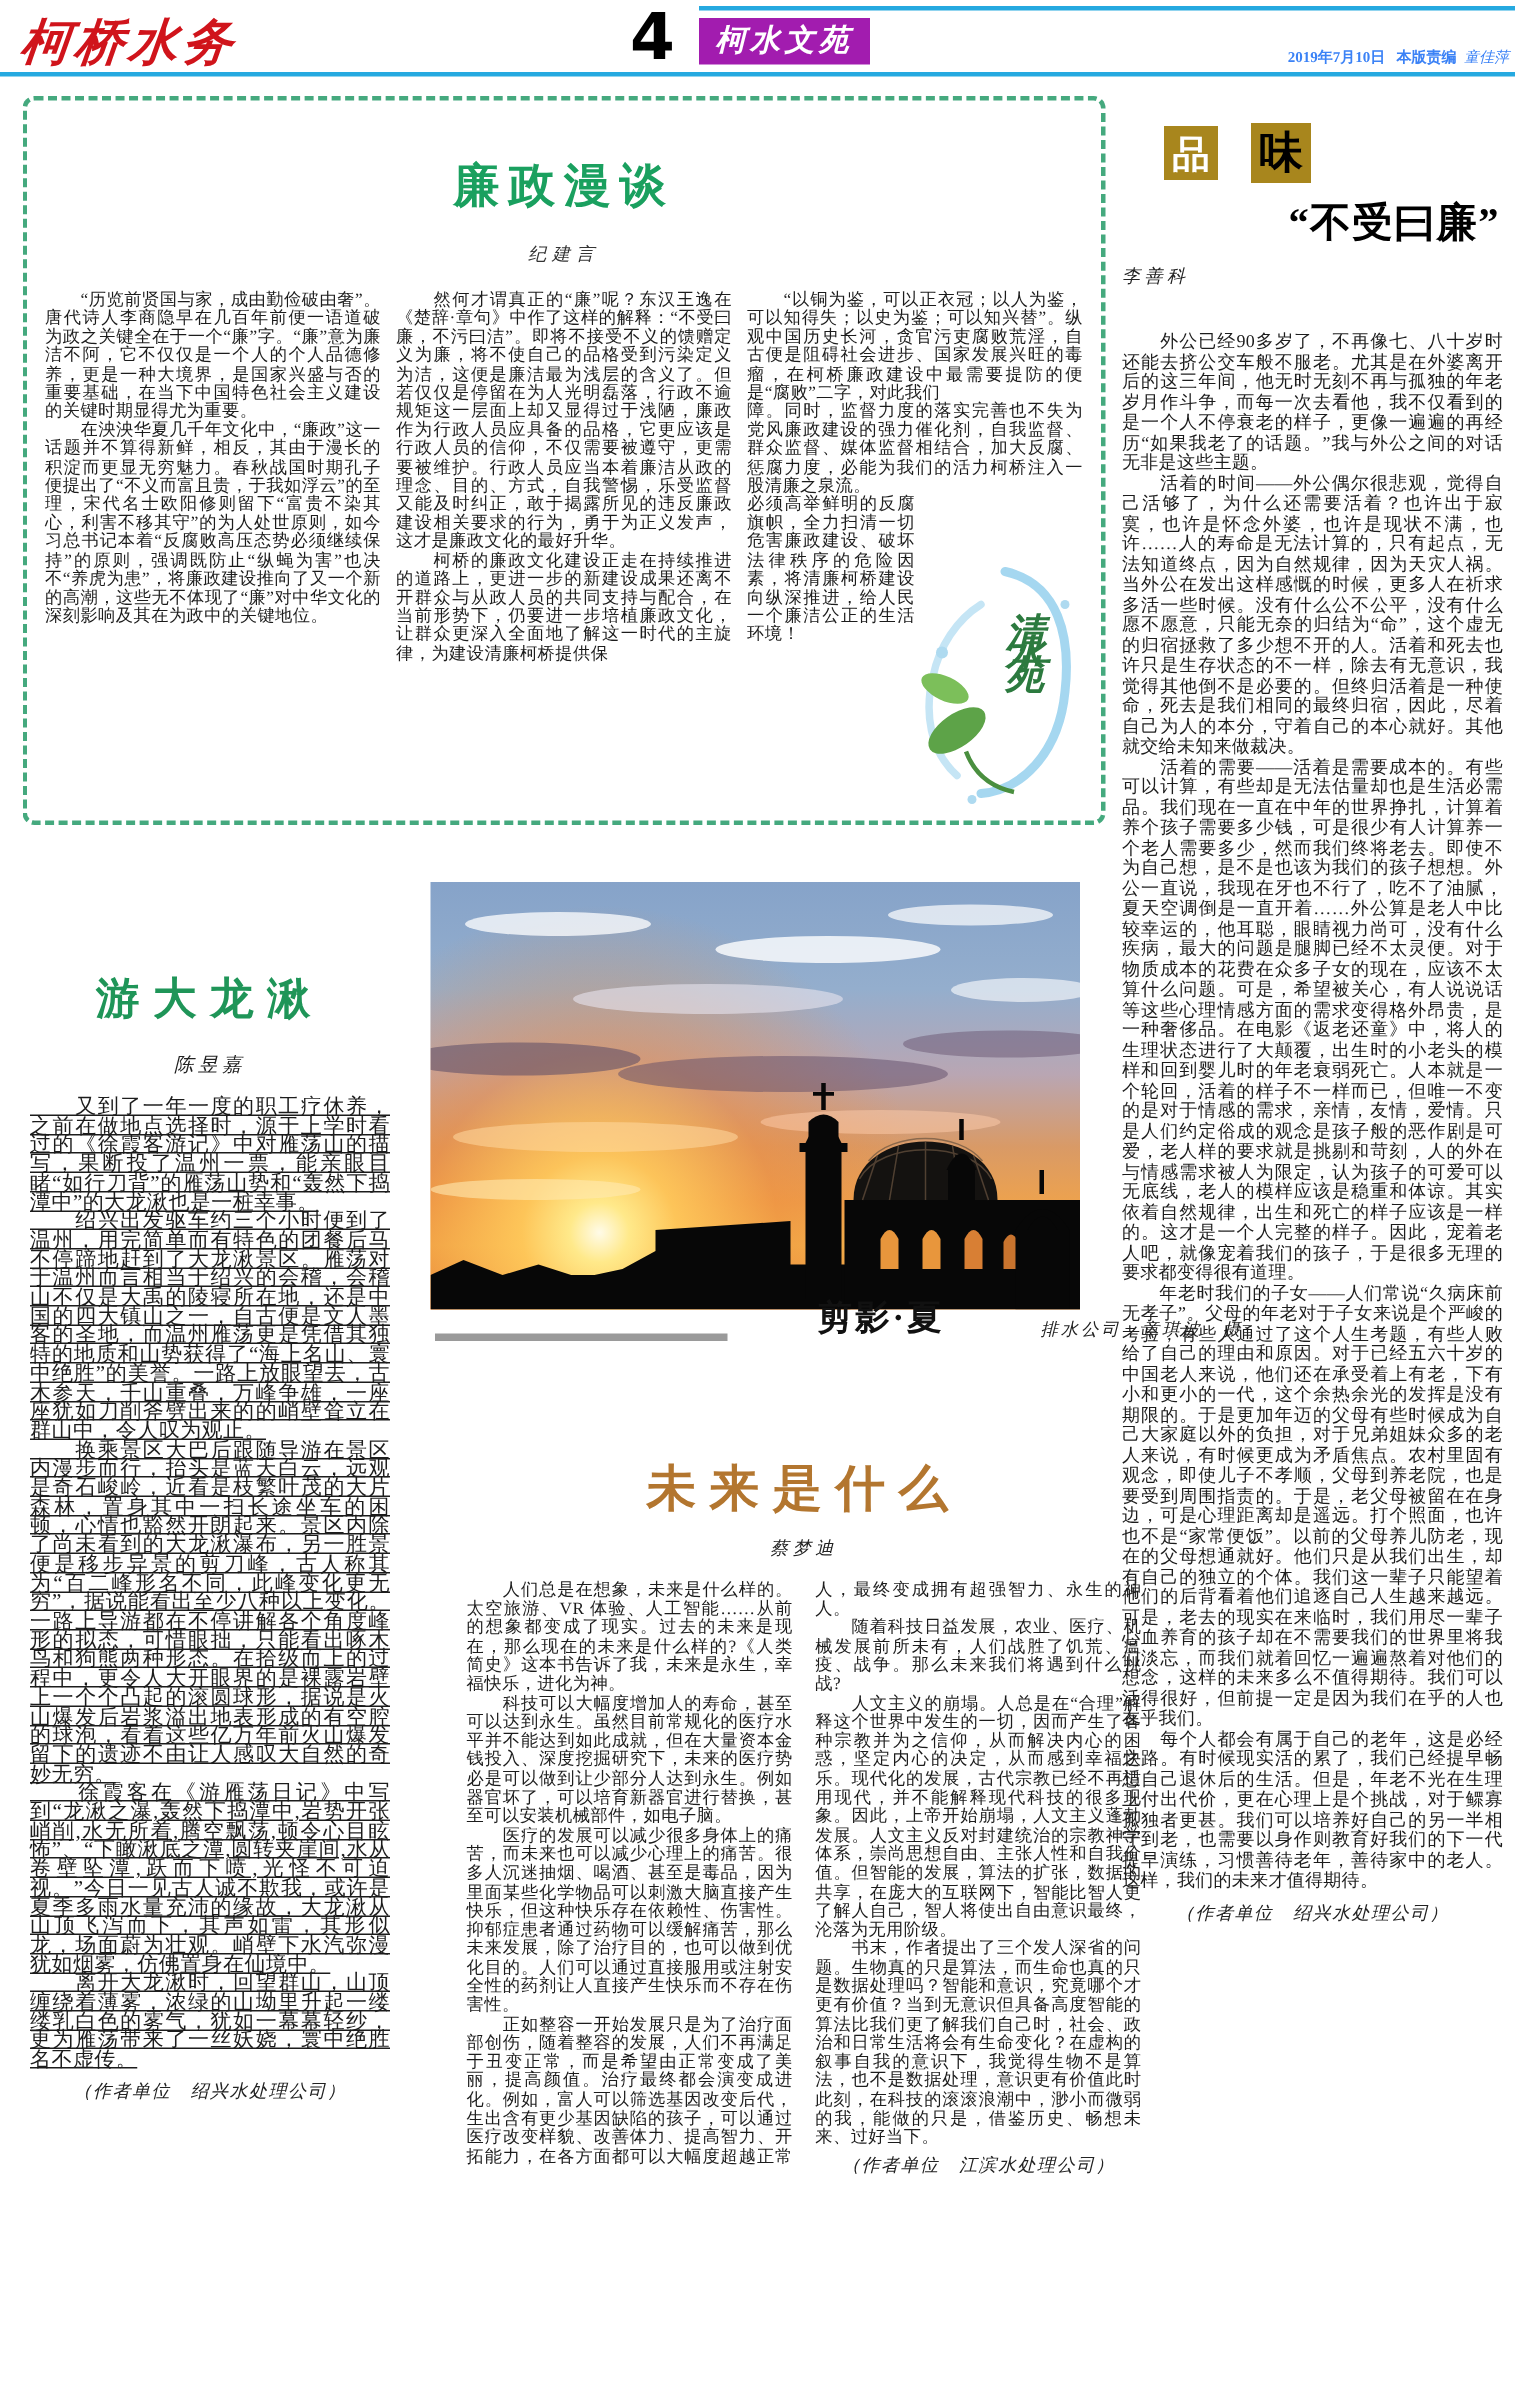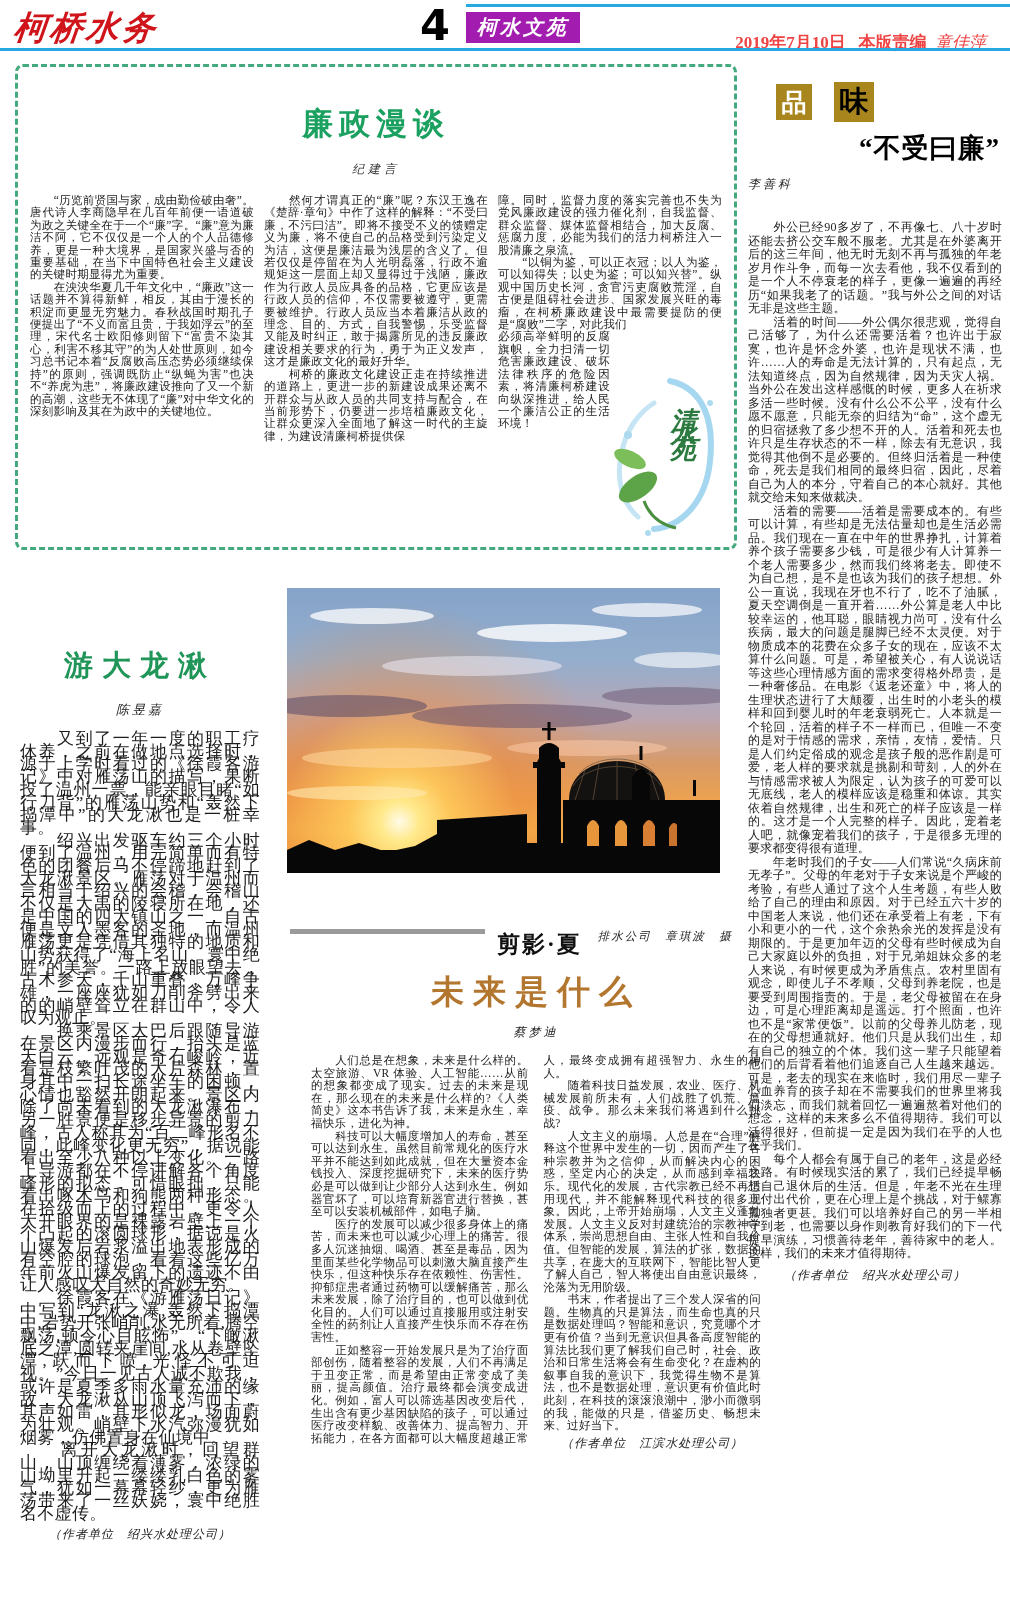--- a/index.html
+++ b/index.html
@@ -10,21 +10,21 @@
   
   .masthead{left:14px;top:6px;font-size:33px;font-weight:bold;font-style:italic;
             color:#d0141b;letter-spacing:3px;transform:skewX(-6deg);}
   .pagenum{left:420px;top:0px;font-size:43px;font-weight:900;color:#000;
            font-family:"DejaVu Sans","Liberation Sans",sans-serif;}
   .section-box{left:466px;top:12px;width:114px;height:31px;background:#a21caf;
            color:#fff;font-size:20px;font-weight:bold;font-style:italic;
            letter-spacing:3px;text-align:center;line-height:31px;}
   .topline{left:466px;top:4px;width:544px;height:3px;background:#25a9e0;}
   .botline{left:0;top:48px;width:1010px;height:3px;background:#25a9e0;}
-  .dateline{right:24px;top:31px;font-size:17px;color:#ef4444;}
+  .dateline{right:4px;top:31px;font-size:10px;color:#3b82f6;}
   .dateline b{font-weight:bold;}
   .editor-name{font-style:italic;}
 
   
   .greenbox{left:15px;top:64px;width:692px;height:460px;border:3px dashed #45a97e;
             border-radius:8px;padding:10px 12px;background:#fff;}
   .gb-title{text-align:center;color:#1aa05f;font-size:31px;font-weight:bold;
             letter-spacing:6px;margin-top:26px;}
   .gb-author{text-align:center;font-size:12px;color:#333;margin-top:16px;
              font-style:italic;letter-spacing:4px;}
@@ -41,32 +41,32 @@
       color:#2c7a3f;font-size:26px;font-weight:bold;letter-spacing:14px;
       font-style:italic;}
 
   
   .art-left{left:20px;top:646px;width:240px;}
   .lt-title{text-align:center;color:#1f9558;font-size:29px;font-weight:bold;
             letter-spacing:9px;}
   .lt-author{text-align:center;font-size:13px;font-style:italic;margin-top:15px;
              letter-spacing:3px;}
   .lt-body{margin-top:14px;}
-  .lt-body .para{font-size:17px;line-height:12.7px;}
+  .lt-body .para{font-size:14px;line-height:12.7px;text-decoration:underline;}
   .attrib{text-align:center;font-size:12px;font-style:italic;margin-top:5px;
           letter-spacing:1px;}
 
   
   .photo{left:287px;top:588px;width:433px;height:285px;overflow:hidden;
      background:
        radial-gradient(circle at 26% 82%, #fffbe8 0%, #ffe98a 5%,
          rgba(255,200,90,0.9) 13%, rgba(240,140,60,0.5) 30%, rgba(200,120,80,0) 55%),
        linear-gradient(180deg,#86a3c9 0%, #94aecd 25%, #b9a6b3 45%,
          #d99a66 62%, #eda24e 75%, #f3b84e 85%, #e89140 100%);}
-  .caption-row{left:290px;top:929px;width:440px;display:flex;align-items:flex-start;}
+  .caption-row{left:290px;top:863px;width:440px;display:flex;align-items:flex-end;gap:48px;}
   .cap-bar{width:195px;height:5px;background:#9a9a9a;flex:none;}
   .cap-title{font-size:23px;font-weight:bold;color:#111;margin-left:12px;
              letter-spacing:2px;white-space:nowrap;}
   .cap-credit{font-size:11.5px;color:#222;margin-left:16px;font-style:italic;
               letter-spacing:2px;white-space:nowrap;}
 
   
   .art-center{left:290px;top:970px;width:450px;margin-left:21px;}
   .ct-title{text-align:center;color:#b3762f;font-size:33px;font-weight:bold;
             letter-spacing:9px;font-family:"DejaVu Sans","Liberation Sans",sans-serif;}
@@ -113,22 +113,22 @@
     <div class="gb-col">
         <p class="para">　　“历览前贤国与家，成由勤俭破由奢”。唐代诗人李商隐早在几百年前便一语道破为政之关键全在于一个“廉”字。“廉”意为廉洁不阿，它不仅仅是一个人的个人品德修养，更是一种大境界，是国家兴盛与否的重要基础，在当下中国特色社会主义建设的关键时期显得尤为重要。</p>
         <p class="para">　　在泱泱华夏几千年文化中，“廉政”这一话题并不算得新鲜，相反，其由于漫长的积淀而更显无穷魅力。春秋战国时期孔子便提出了“不义而富且贵，于我如浮云”的至理，宋代名士欧阳修则留下“富贵不染其心，利害不移其守”的为人处世原则，如今习总书记本着“反腐败高压态势必须继续保持”的原则，强调既防止“纵蝇为害”也决不“养虎为患”，将廉政建设推向了又一个新的高潮，这些无不体现了“廉”对中华文化的深刻影响及其在为政中的关键地位。</p>
       </div>
     <div class="gb-col">
         <p class="para">　　然何才谓真正的“廉”呢？东汉王逸在《楚辞·章句》中作了这样的解释：“不受曰廉，不污曰洁”。即将不接受不义的馈赠定义为廉，将不使自己的品格受到污染定义为洁，这便是廉洁最为浅层的含义了。但若仅仅是停留在为人光明磊落，行政不逾规矩这一层面上却又显得过于浅陋，廉政作为行政人员应具备的品格，它更应该是行政人员的信仰，不仅需要被遵守，更需要被维护。行政人员应当本着廉洁从政的理念、目的、方式，自我警惕，乐受监督又能及时纠正，敢于揭露所见的违反廉政建设相关要求的行为，勇于为正义发声，这才是廉政文化的最好升华。</p>
         <p class="para">　　柯桥的廉政文化建设正走在持续推进的道路上，更进一步的新建设成果还离不开群众与从政人员的共同支持与配合，在当前形势下，仍要进一步培植廉政文化，让群众更深入全面地了解这一时代的主旋律，为建设清廉柯桥提供保</p>
       </div>
     <div class="gb-col">
       <div>
+          <p class="para">　　“以铜为鉴，可以正衣冠；以人为鉴，可以知得失；以史为鉴；可以知兴替”。纵观中国历史长河，贪官污吏腐败荒淫，自古便是阻碍社会进步、国家发展兴旺的毒瘤，在柯桥廉政建设中最需要提防的便是“腐败”二字，对此我们</p>
           <p class="para">障。同时，监督力度的落实完善也不失为党风廉政建设的强力催化剂，自我监督、群众监督、媒体监督相结合，加大反腐、惩腐力度，必能为我们的活力柯桥注入一股清廉之泉流。</p>
-          <p class="para">　　“以铜为鉴，可以正衣冠；以人为鉴，可以知得失；以史为鉴；可以知兴替”。纵观中国历史长河，贪官污吏腐败荒淫，自古便是阻碍社会进步、国家发展兴旺的毒瘤，在柯桥廉政建设中最需要提防的便是“腐败”二字，对此我们</p>
         </div>
       <p class="para tail">必须高举鲜明的反腐旗帜，全力扫清一切危害廉政建设、破坏法律秩序的危险因素，将清廉柯桥建设向纵深推进，给人民一个廉洁公正的生活环境！</p>
     </div>
   </div>
   <div class="abs badge">
     <svg width="118" height="176" viewBox="0 0 118 176">
       <path d="M62,16 C98,24 106,60 102,96 C98,138 72,162 46,164" stroke="#8ecdec" stroke-width="6" fill="none" stroke-linecap="round" opacity="0.8"></path>
       <path d="M30,152 C12,136 8,110 14,86 C18,66 30,48 46,38" stroke="#bfe2f4" stroke-width="5" fill="none" stroke-linecap="round" opacity="0.9"></path>
       <circle cx="20" cy="70" r="4" fill="#aedaf0"></circle>
       <circle cx="102" cy="38" r="3" fill="#aedaf0"></circle>

